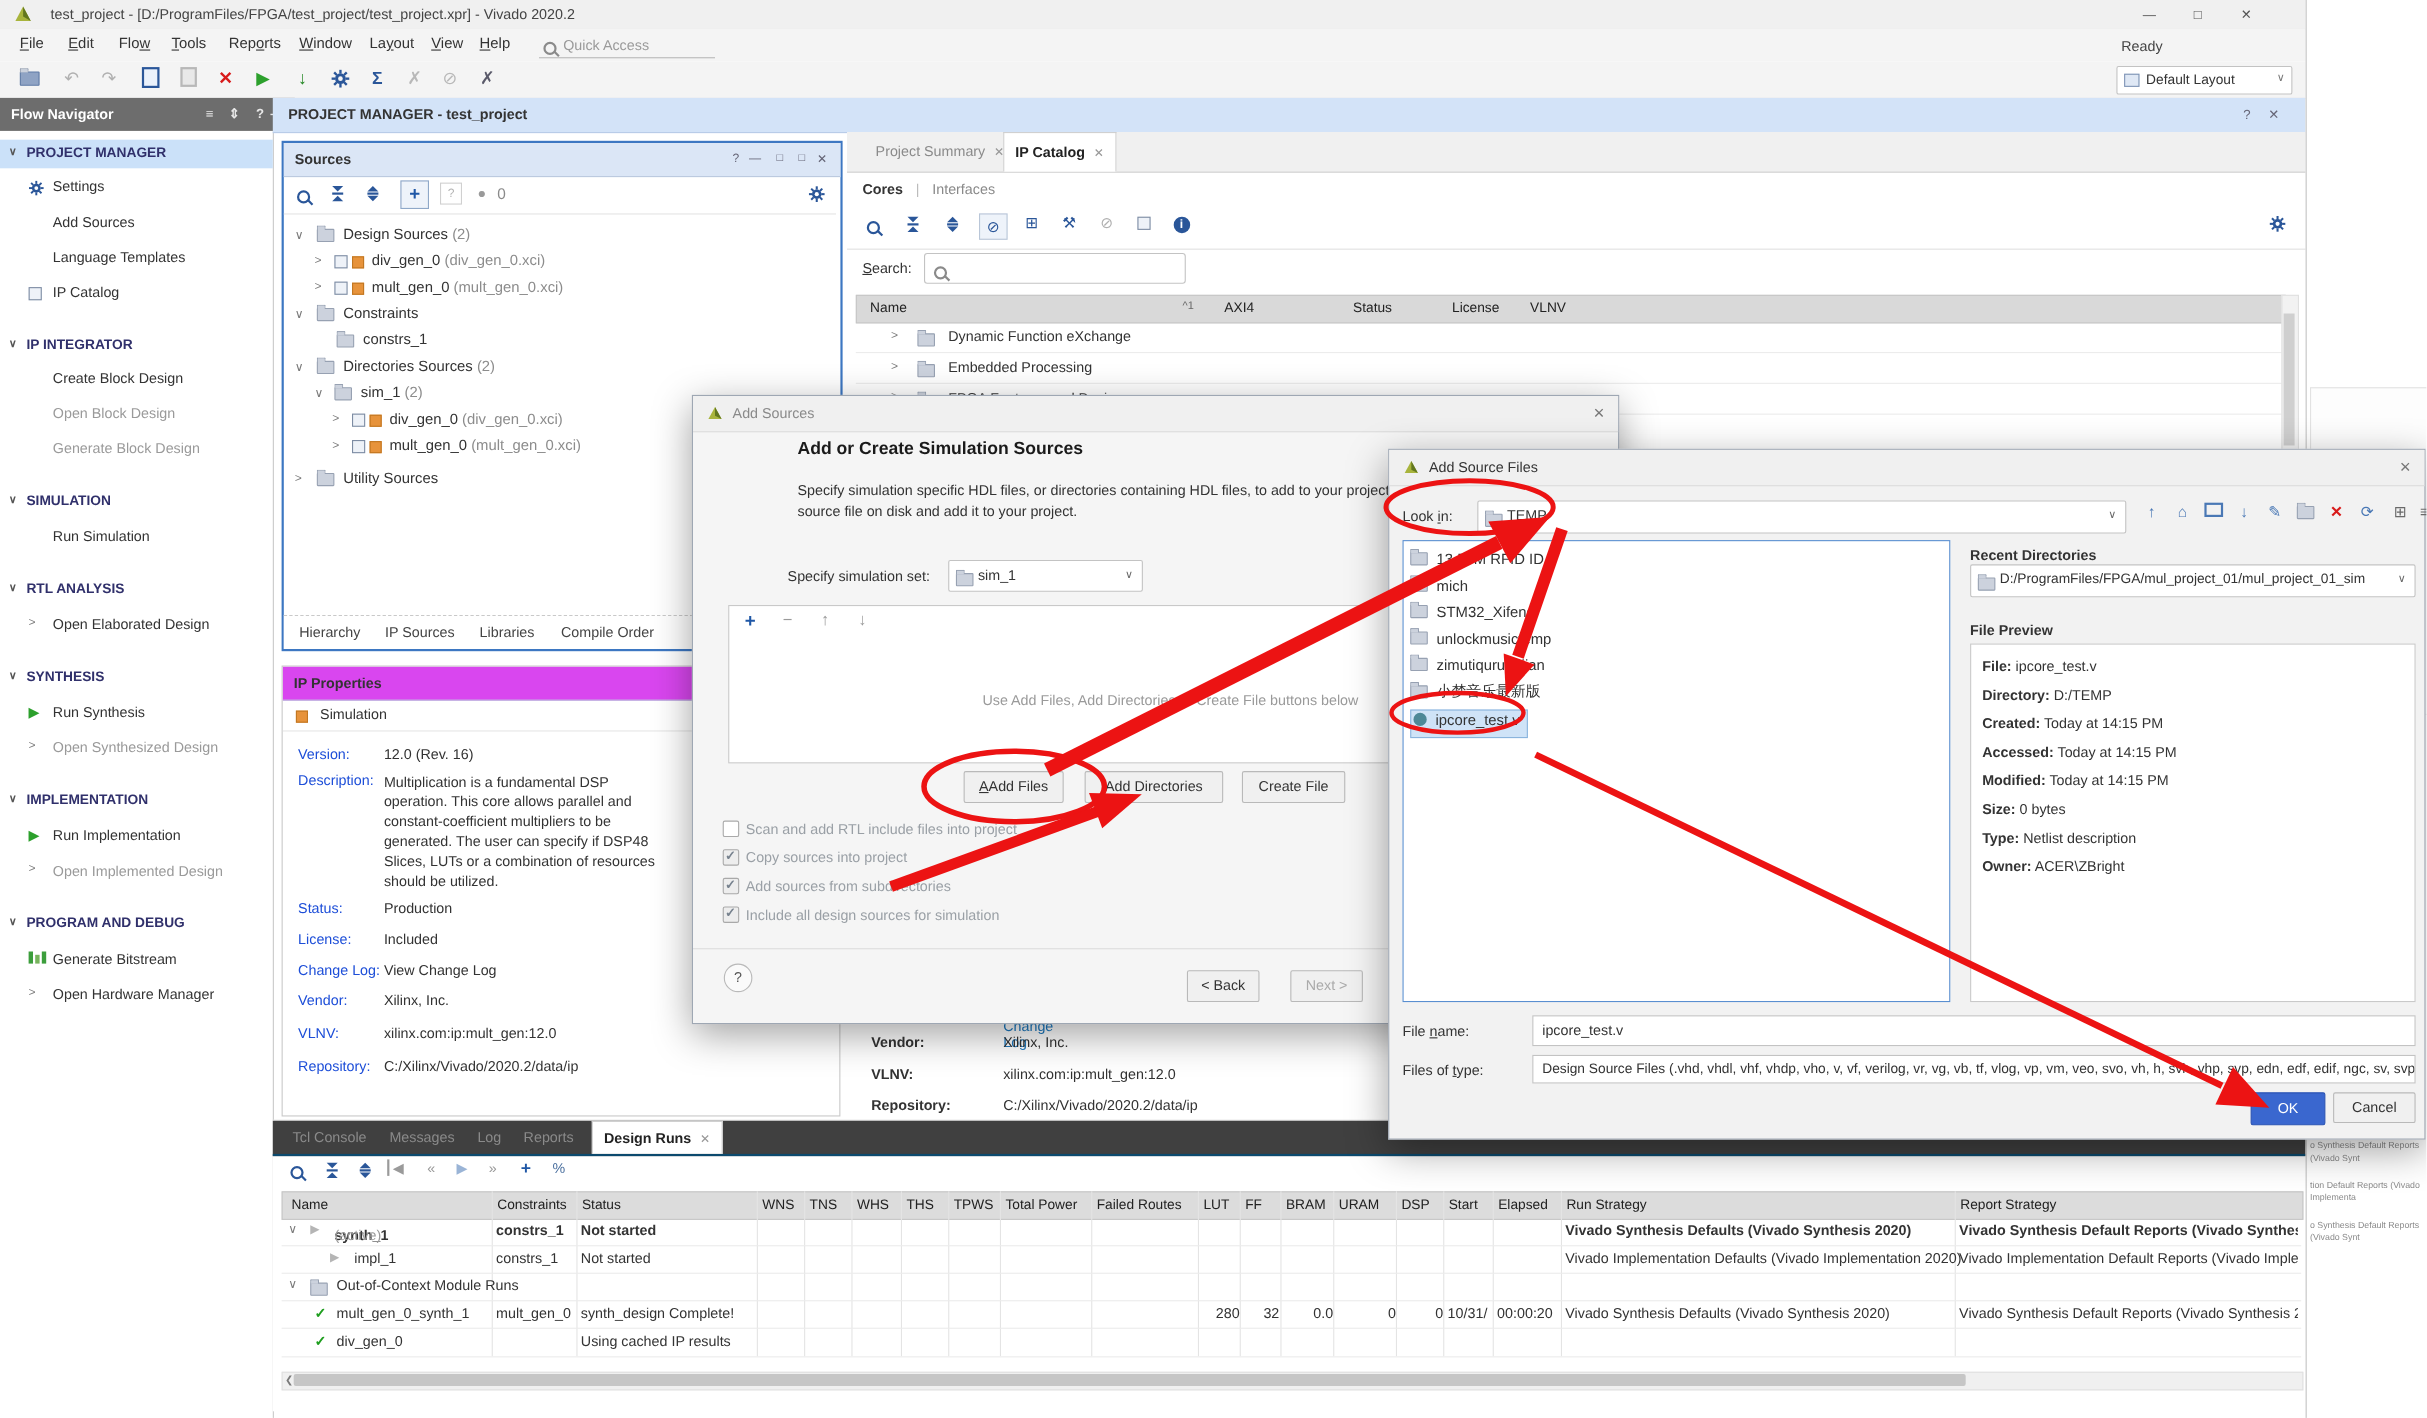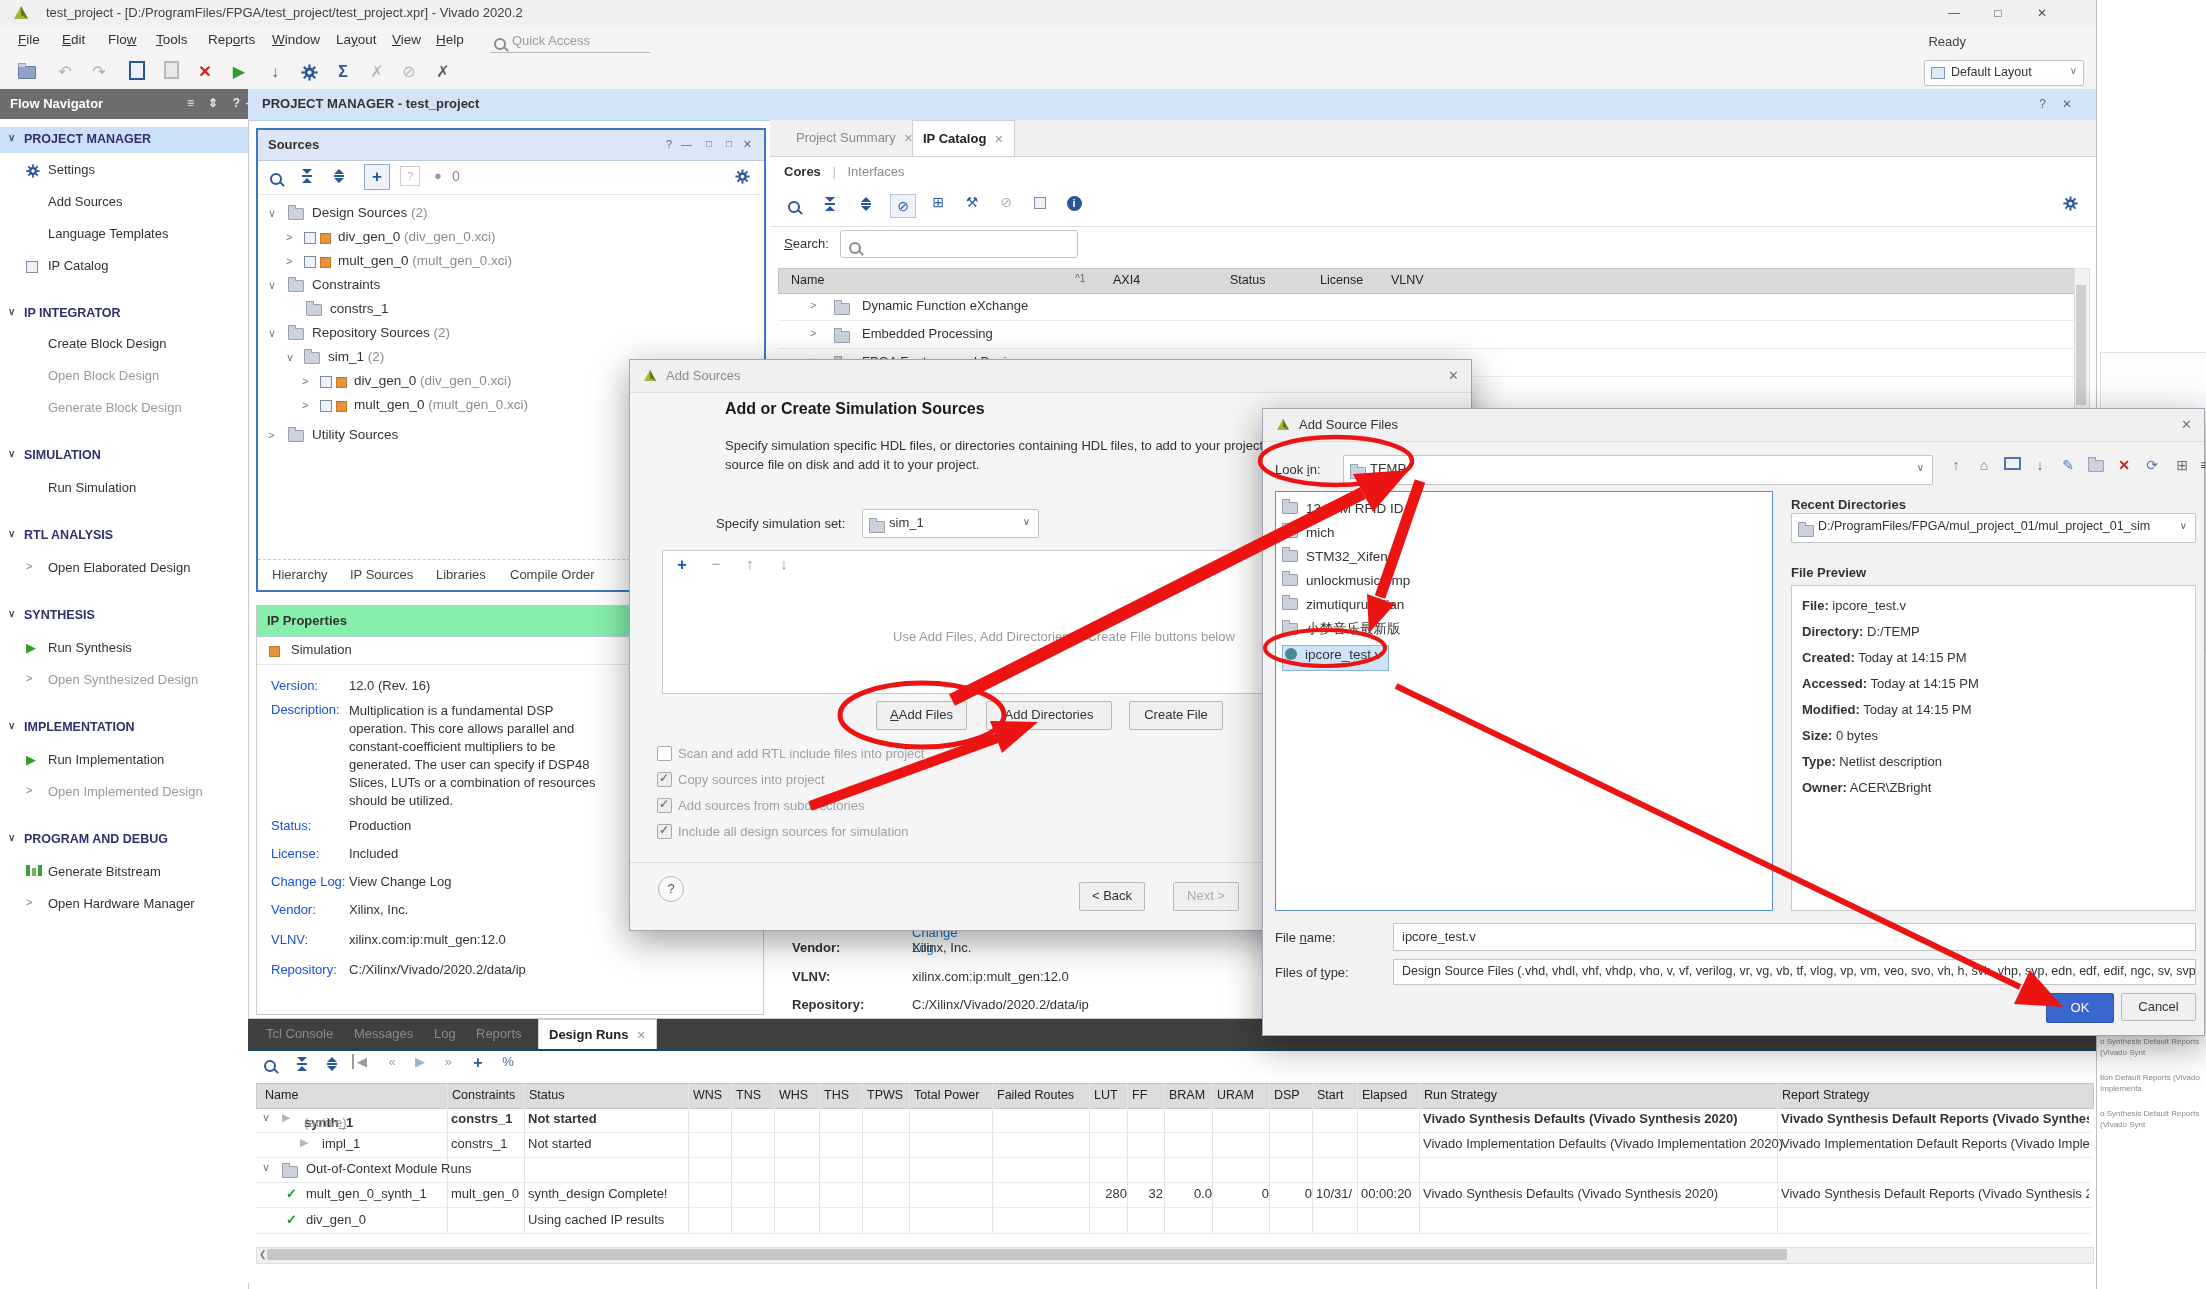--- a/index.html
+++ b/index.html
@@ -463,21 +463,21 @@
         <span class="abs" style="left:30px;top:4px"><span class="folder"></span></span>
         <span class="abs" style="left:54px;top:3px"><span>Constraints</span></span>
       </div>
     <div class="treerow" style="top:168px">
         <span class="abs" style="left:48px;top:4px"><span class="folder"></span></span>
         <span class="abs" style="left:72px;top:3px"><span>constrs_1</span></span>
       </div>
     <div class="treerow" style="top:192px">
         <span class="abs chev" style="left:10px;top:5px">∨</span>
         <span class="abs" style="left:30px;top:4px"><span class="folder"></span></span>
-        <span class="abs" style="left:54px;top:3px"><span>Repository Sources</span><span class="sfx"> (2)</span></span>
+        <span class="abs" style="left:54px;top:3px"><span>Directories Sources</span><span class="sfx"> (2)</span></span>
       </div>
     <div class="treerow" style="top:216px">
         <span class="abs chev" style="left:28px;top:5px">∨</span>
         <span class="abs" style="left:46px;top:4px"><span class="folder"></span></span>
         <span class="abs" style="left:70px;top:3px"><span>sim_1</span><span class="sfx"> (2)</span></span>
       </div>
     <div class="treerow" style="top:240px">
         <span class="abs chev" style="left:44px;top:5px">&gt;</span>
         <span class="abs" style="left:62px;top:4px"><span class="ipchip"></span></span>
         <span class="abs" style="left:78px;top:4px"><span class="ipsq"></span></span>
@@ -496,21 +496,21 @@
       </div>
     <div class="srctabs">
       <span style="left:14px">Hierarchy</span>
       <span style="left:92px">IP Sources</span>
       <span style="left:178px">Libraries</span>
       <span style="left:252px">Compile Order</span>
     </div>
   </div>
 
   <div class="abs panel ipprops">
-    <div class="ptitle" style="background:#86efac">
+    <div class="ptitle" style="background:#d946ef">
       <span class="cap">IP Properties</span>
     </div>
     <div class="ipname">
       <span class="abs" style="left:12px;top:7px"><span class="ipsq"></span></span>
       <span class="abs" style="left:34px;top:6px;color:#333">Simulation</span>
     </div>
     <div class="ipf">
         <span class="lab" style="top:72px">Version:</span>
         <span class="val" style="top:72px">12.0 (Rev. 16)</span>
       </div>

